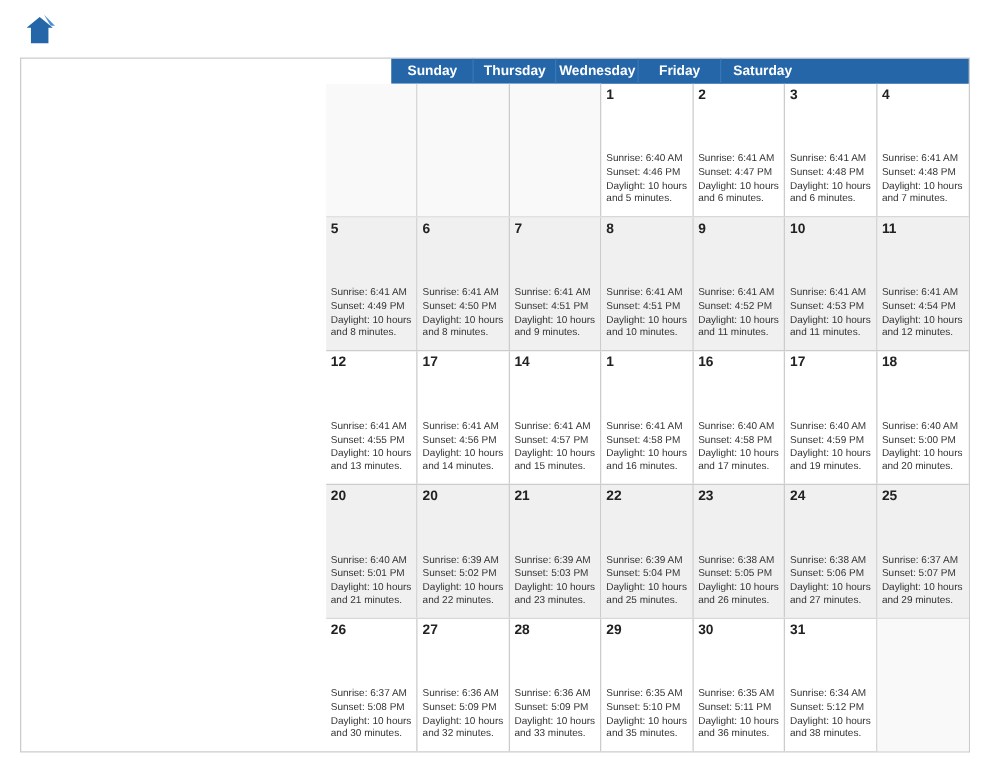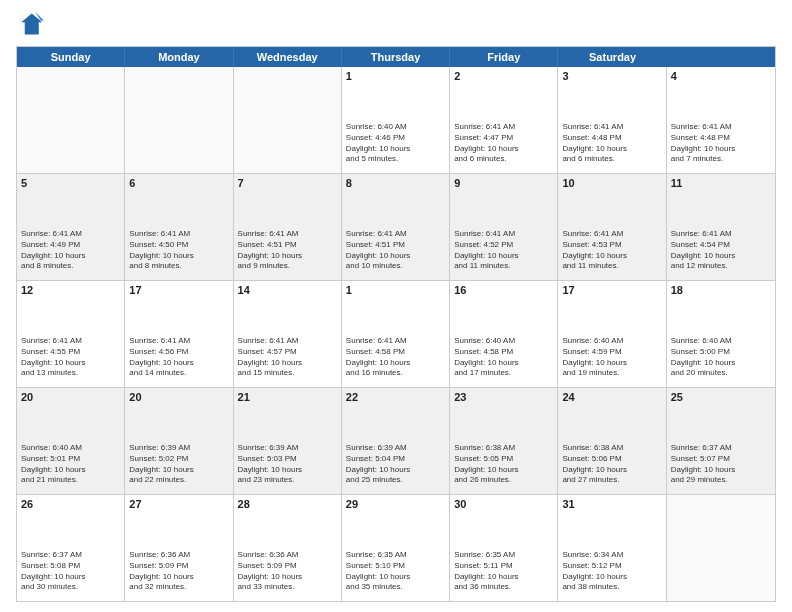--- a/index.html
+++ b/index.html
@@ -58,20 +58,21 @@
     .title-block h2 {
       font-size: 14px;
       font-weight: normal;
       color: #444;
     }
     .calendar {
       flex: 1;
       display: flex;
       flex-direction: column;
       border: 1px solid #ccc;
+      align-items: flex-end;
     }
     .cal-header-row {
       display: grid;
       grid-template-columns: repeat(7, 1fr);
       background: #2466a8;
     }
     .cal-header-cell {
       color: #fff;
       font-size: 11px;
       font-weight: bold;
@@ -134,23 +135,22 @@
     </div>
     <div class="title-block">
       <h1></h1>
       <h2></h2>
     </div>
   </div>
 
   <div class="calendar">
     <div class="cal-header-row">
     <div class="cal-header-cell">Sunday</div>
-        <div class="cal-header-cell">Monday</div>
+        <div class="cal-header-cell">Thursday</div>
         <div class="cal-header-cell">Wednesday</div>
-        <div class="cal-header-cell">Thursday</div>
         <div class="cal-header-cell">Friday</div>
         <div class="cal-header-cell">Saturday</div>
       </div>
     <div class="cal-body">
     <div class="cal-row">
           <div class="cal-cell empty"></div>
           <div class="cal-cell empty"></div>
           <div class="cal-cell empty"></div>
           <div class="cal-cell">
             <span class="day-num">1</span>

